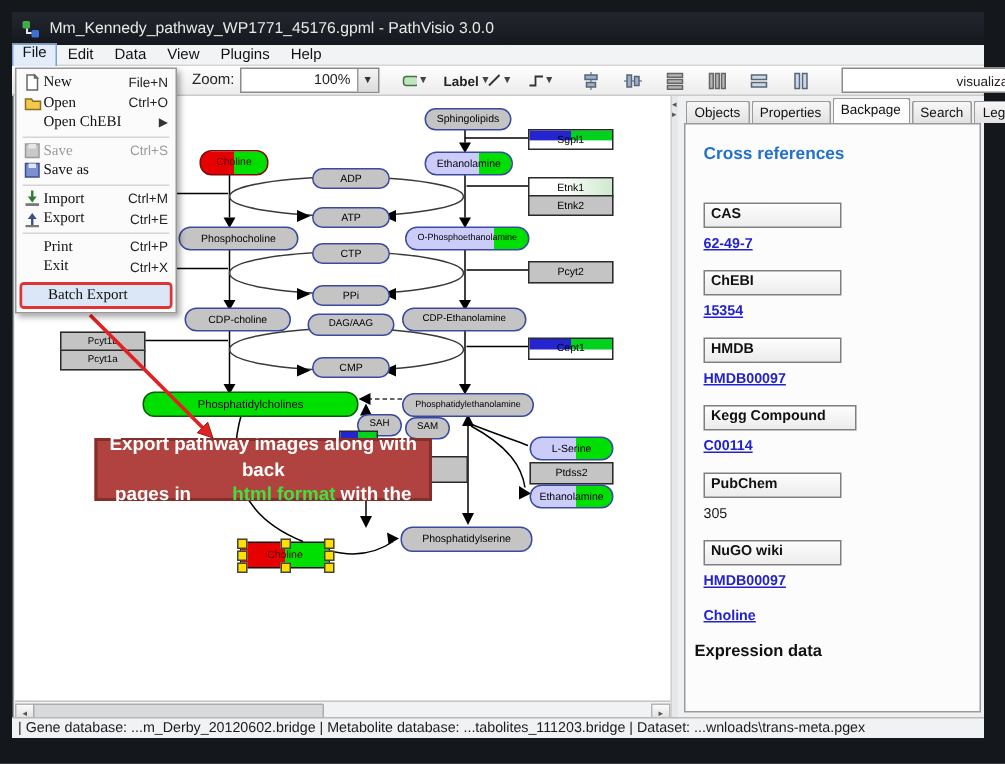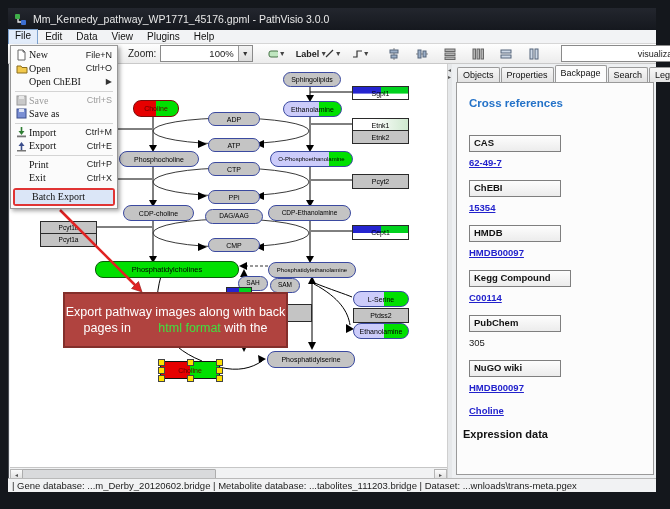--- a/index.html
+++ b/index.html
@@ -44,22 +44,22 @@
   .k-met-lavgreen-55{background:linear-gradient(90deg,#ccccfa 55%,#00e000 55%);border:1px solid #3b4aa0;border-radius:8px;}
   .k-gene{background:#c4c4c4;border:1px solid #2a2a2a;}
   .k-gene-lightgreen{background:linear-gradient(90deg,#ffffff 35%,#cfe9cf);border:1px solid #2a2a2a;}
   .k-gene-colorbar{background-color:#fff;background-image:linear-gradient(90deg,#2525d0 50%,#00d21e 50%);
                    background-size:100% 55%;background-repeat:no-repeat;border:1px solid #2a2a2a;}
   .k-colorchip{background:linear-gradient(90deg,#2525d0 50%,#00d21e 50%);border:1px solid #2a2a2a;}
   .k-selected{background:linear-gradient(90deg,#e60000 50%,#00e000 50%);border:1px solid #111;overflow:visible;}
   .handle{position:absolute;width:5px;height:5px;background:#ffe000;border:1px solid #444;z-index:4;}
 
   
-  .callout{left:63px;top:292px;width:225px;height:56px;background:#b0433f;border:2px solid #832f2b;
-           z-index:5;color:#fff;font-weight:normal;font-size:12.5px;text-align:center;
+  .callout{left:63px;top:292px;width:225px;height:42px;background:#b0433f;border:2px solid #832f2b;
+           z-index:5;color:#fff;font-weight:bold;font-size:12.5px;text-align:center;
            display:flex;flex-direction:column;justify-content:center;line-height:1.32;}
   .callout .grn{color:#3fe23f;padding-left:24px;}
 
   
   .fmenu{left:10px;top:45px;width:108px;background:#fbfbfb;border:1px solid #979797;
          box-shadow:2px 2px 4px rgba(0,0,0,.35);z-index:10;padding:2px 1px;font-size:10px;color:#111;}
   .fitem{display:flex;align-items:center;height:13.5px;padding:0 4px 0 2px;}
   .fitem .ic{width:15px;display:flex;justify-content:center;}
   .fitem .lbl{white-space:nowrap;font-family:Liberation Serif, serif;}
   .fitem .sc{margin-left:auto;font-size:9px;color:#222;}

